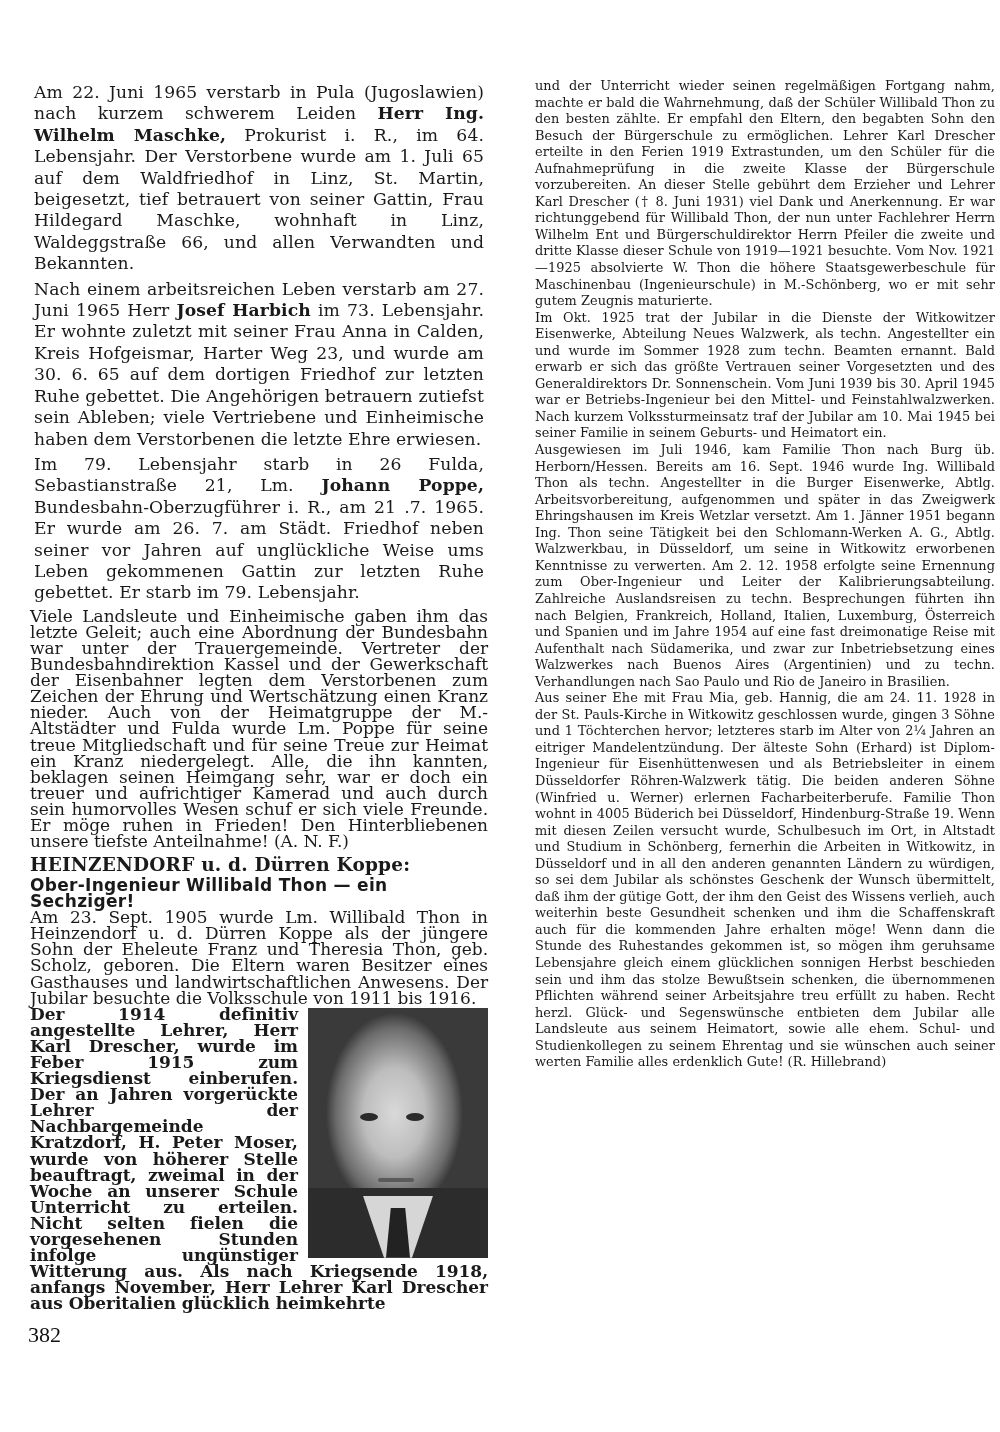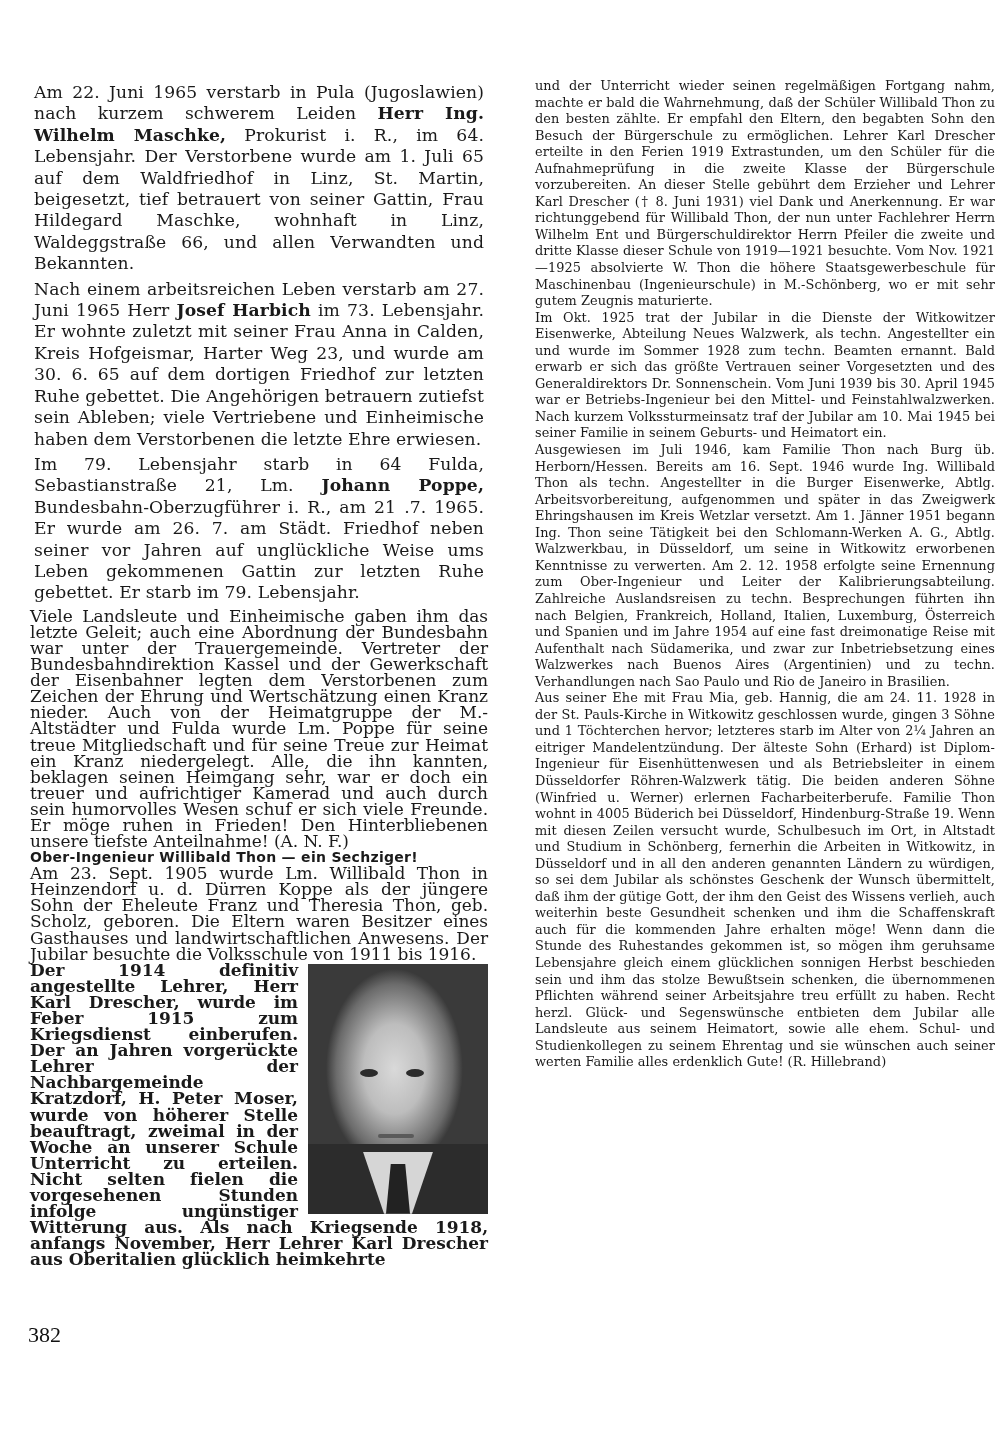--- a/index.html
+++ b/index.html
@@ -30,21 +30,21 @@
       font-family: "DejaVu Serif", serif;
       font-weight: bold;
       font-size: 18.5px;
       line-height: 24px;
       margin: 4px 0 0 0;
       letter-spacing: 0.2px;
     }
     .subheading {
       font-family: "DejaVu Sans", sans-serif;
       font-weight: bold;
-      font-size: 14px;
+      font-size: 17px;
       line-height: 16px;
       margin: 0;
       letter-spacing: 0.3px;
     }
     .wrap-area { position: relative; font-weight: bold; }
     .photo {
       float: right;
       width: 180px;
       height: 250px;
       margin: 2px 0 4px 10px;
@@ -68,22 +68,23 @@
       font-size: 22px;
       color: #111;
     }
   </style>
 </head>
 <body>
 
 <div class="col left">
   <p class="big"><span>Am 22. Juni 1965 verstarb in Pula (Jugoslawien) nach kurzem schwerem Leiden </span><b>Herr Ing. Wilhelm Maschke,</b><span> Prokurist i. R., im 64. Lebensjahr. Der Verstorbene wurde am 1. Juli 65 auf dem Waldfriedhof in Linz, St. Martin, beigesetzt, tief betrauert von seiner Gattin, Frau Hildegard Maschke, wohnhaft in Linz, Waldeggstraße 66, und allen Verwandten und Bekannten.</span></p>
   <p class="big"><span>Nach einem arbeitsreichen Leben verstarb am 27. Juni 1965 Herr </span><b>Josef Harbich</b><span> im 73. Lebensjahr. Er wohnte zuletzt mit seiner Frau Anna in Calden, Kreis Hofgeismar, Harter Weg 23, und wurde am 30. 6. 65 auf dem dortigen Friedhof zur letzten Ruhe gebettet. Die Angehörigen betrauern zutiefst sein Ableben; viele Vertriebene und Einheimische haben dem Verstorbenen die letzte Ehre erwiesen.</span></p>
-  <p class="big"><span>Im 79. Lebensjahr starb in 64 Fulda, Sebastianstraße 21, Lm. </span><b>Johann Poppe,</b><span> Bundesbahn-Oberzugführer i. R., am 21 .7. 1965. Er wurde am 26. 7. am Städt. Friedhof neben seiner vor Jahren auf unglückliche Weise ums Leben gekommenen Gattin zur letzten Ruhe gebettet. Er starb im 79. Lebensjahr.</span></p>
+  <p class="big"><span>Im 79. Lebensjahr starb in 26 Fulda, Sebastianstraße 21, Lm. </span><b>Johann Poppe,</b><span> Bundesbahn-Oberzugführer i. R., am 21 .7. 1965. Er wurde am 26. 7. am Städt. Friedhof neben seiner vor Jahren auf unglückliche Weise ums Leben gekommenen Gattin zur letzten Ruhe gebettet. Er starb im 79. Lebensjahr.</span></p>
   <p class="small">Viele Landsleute und Einheimische gaben ihm das letzte Geleit; auch eine Abordnung der Bundesbahn war unter der Trauergemeinde. Vertreter der Bundesbahndirektion Kassel und der Gewerkschaft der Eisenbahner legten dem Verstorbenen zum Zeichen der Ehrung und Wertschätzung einen Kranz nieder. Auch von der Heimatgruppe der M.-Altstädter und Fulda wurde Lm. Poppe für seine treue Mitgliedschaft und für seine Treue zur Heimat ein Kranz niedergelegt. Alle, die ihn kannten, beklagen seinen Heimgang sehr, war er doch ein treuer und aufrichtiger Kamerad und auch durch sein humorvolles Wesen schuf er sich viele Freunde. Er möge ruhen in Frieden! Den Hinterbliebenen unsere tiefste Anteilnahme! (A. N. F.)</p>
+  <h2 class="heading">HEINZENDORF u. d. Dürren Koppe:</h2>
   <h3 class="subheading">Ober-Ingenieur Willibald Thon — ein Sechziger!</h3>
   <p class="small">Am 23. Sept. 1905 wurde Lm. Willibald Thon in Heinzendorf u. d. Dürren Koppe als der jüngere Sohn der Eheleute Franz und Theresia Thon, geb. Scholz, geboren. Die Eltern waren Besitzer eines Gasthauses und landwirtschaftlichen Anwesens. Der Jubilar besuchte die Volksschule von 1911 bis 1916.</p>
   <div class="wrap-area">
     <div class="photo" title="Portrait photo of Willibald Thon">
       <div class="eyeL"></div>
       <div class="eyeR"></div>
       <div class="mouth"></div>
       <div class="suit"></div>
       <div class="collar"></div>
       <div class="tie"></div>

